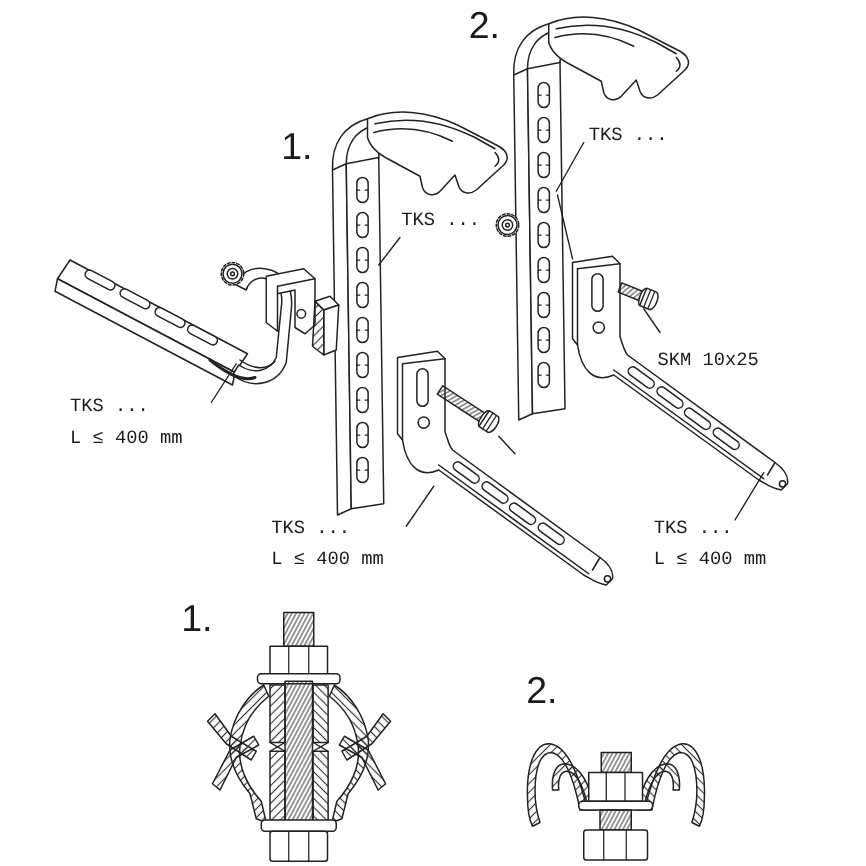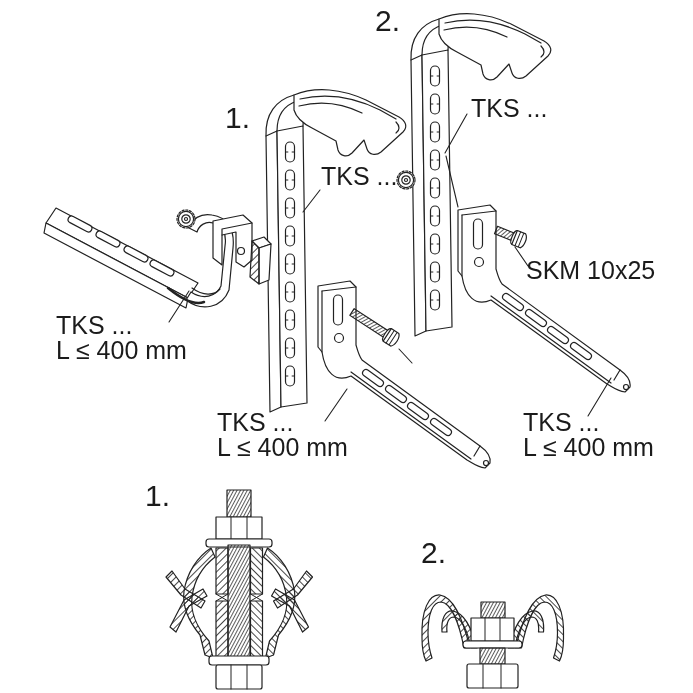--- a/index.html
+++ b/index.html
@@ -1,19 +1,19 @@
 <!DOCTYPE html>
 <html><head>
 <meta charset="utf-8">
 <style>
   html,body{margin:0;padding:0;background:#fff;}
   .canvas{position:relative;width:693px;height:693px;background:#fff;overflow:hidden;
           font-family:"Liberation Sans",sans-serif;color:#1b1b1b;}
   .art{position:absolute;left:0;top:0;}
-  .lbl{position:absolute;font-size:25px;line-height:25px;white-space:nowrap;}
+  .lbl{position:absolute;font-size:15px;line-height:25px;white-space:nowrap;font-family:Liberation Mono, monospace;}
   .num{position:absolute;font-size:30px;line-height:30px;white-space:nowrap;}
   svg .ln{fill:none;}
 </style>
 </head>
 <body>
 
 <div class="canvas">
 
 <svg class="art" width="693" height="693" viewBox="0 0 693 693" style="fill:#fff;stroke:#222;stroke-width:1.2;stroke-linejoin:round;stroke-linecap:round;">
   <defs>
@@ -180,21 +180,21 @@
     <path class="ln" d="M588,416 L611,378"></path>
   </g>
 </svg>
 
 <div class="num" style="left:225px;top:103px;">1.</div>
 <div class="num" style="left:375px;top:6px;">2.</div>
 
 <div class="lbl" style="left:321px;top:164px;">TKS ...</div>
 <div class="lbl" style="left:471px;top:96px;">TKS ...</div>
 
-<div class="lbl" style="left:526px;top:258px;">SKM 10x25</div>
+<div class="lbl" style="left:526px;top:276px;">SKM 10x25</div>
 
 <div class="lbl" style="left:56px;top:313px;">
   <div>TKS ...</div>
   <div>L ≤ 400 mm</div>
 </div>
 
 <div class="lbl" style="left:217px;top:410px;">
   <div>TKS ...</div>
   <div>L ≤ 400 mm</div>
 </div>

